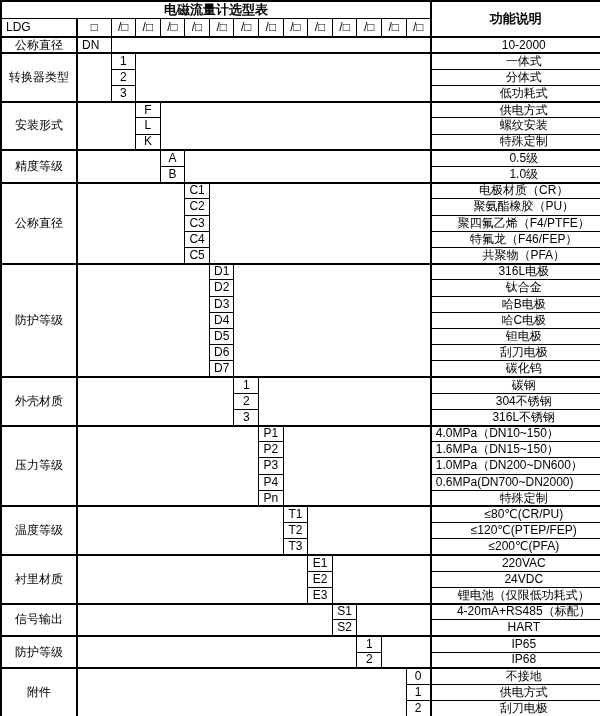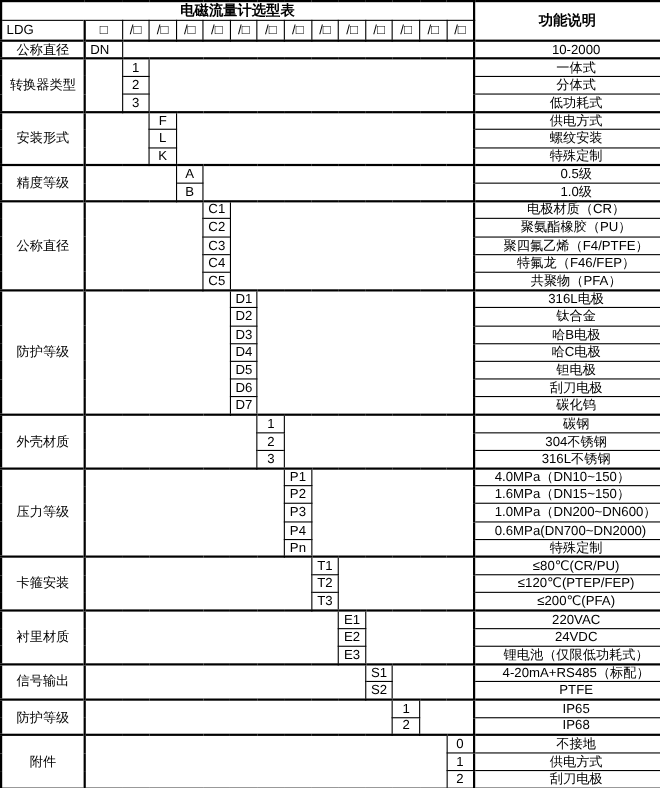--- a/index.html
+++ b/index.html
@@ -8,21 +8,21 @@
   td{border:1px solid #000;padding:0;text-align:center;vertical-align:middle;
      font-size:12px;line-height:1.1;overflow:hidden;white-space:nowrap;}
   tr{height:16.2px;}
   tr.row-title{height:17px;}
   tr.row-model{height:19px;}
   .title{font-weight:bold;font-size:13px;text-align:center;}
   .fhead{font-weight:bold;font-size:13px;border-left:2px solid #000;}
   .cat{border-right:2px solid #000;}
   .lft{text-align:left;padding-left:4px;}
   .desc{border-left:2px solid #000;padding-left:16px;}
-  .desc.left{text-align:left;padding-left:18px;}
+  .desc.left{text-align:left;padding-left:4px;}
   .gt{border-top:2px solid #000;}
   .spacer{background:#ffffff;}
 </style>
 </head>
 <body>
 
 <table>
   <colgroup>
     <col style="width:76px">
     <col style="width:34px">
@@ -198,21 +198,21 @@
       </tr>
       <tr>
         <td class="code">P4</td>
         <td class="desc left">0.6MPa(DN700~DN2000)</td>
       </tr>
       <tr>
         <td class="code">Pn</td>
         <td class="desc">特殊定制</td>
       </tr>
       <tr>
-        <td class="cat gt" rowspan="3">卡箍安装</td>
+        <td class="cat gt" rowspan="3">温度等级</td>
         <td class="spacer gt" rowspan="3" colspan="8"></td>
         <td class="code gt">T1</td>
         <td class="spacer gt" rowspan="3" colspan="5"></td>
         <td class="desc gt">≤80℃(CR/PU)</td>
       </tr>
       <tr>
         <td class="code">T2</td>
         <td class="desc">≤120℃(PTEP/FEP)</td>
       </tr>
       <tr>
@@ -236,21 +236,21 @@
       </tr>
       <tr>
         <td class="cat gt" rowspan="2">信号输出</td>
         <td class="spacer gt" rowspan="2" colspan="10"></td>
         <td class="code gt">S1</td>
         <td class="spacer gt" rowspan="2" colspan="3"></td>
         <td class="desc gt">4-20mA+RS485（标配）</td>
       </tr>
       <tr>
         <td class="code">S2</td>
-        <td class="desc">PTFE</td>
+        <td class="desc">HART</td>
       </tr>
       <tr>
         <td class="cat gt" rowspan="2">防护等级</td>
         <td class="spacer gt" rowspan="2" colspan="11"></td>
         <td class="code gt">1</td>
         <td class="spacer gt" rowspan="2" colspan="2"></td>
         <td class="desc gt">IP65</td>
       </tr>
       <tr>
         <td class="code">2</td>

